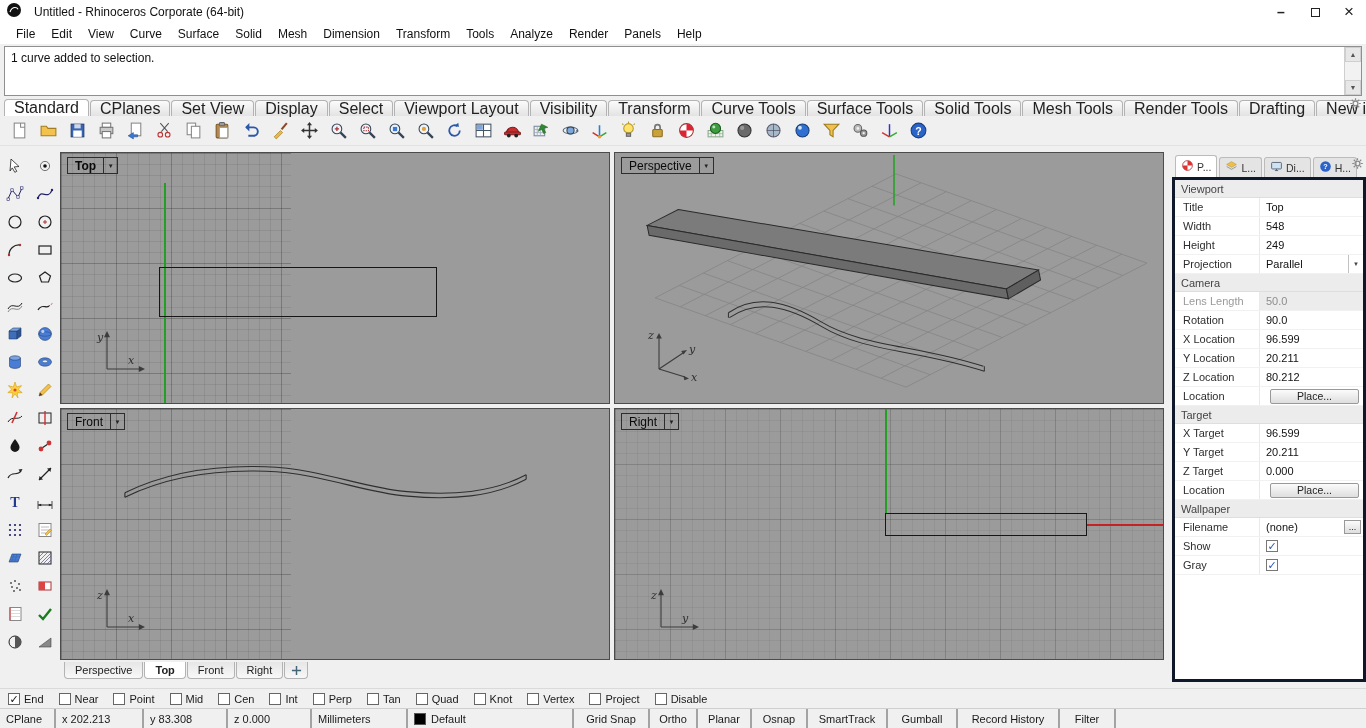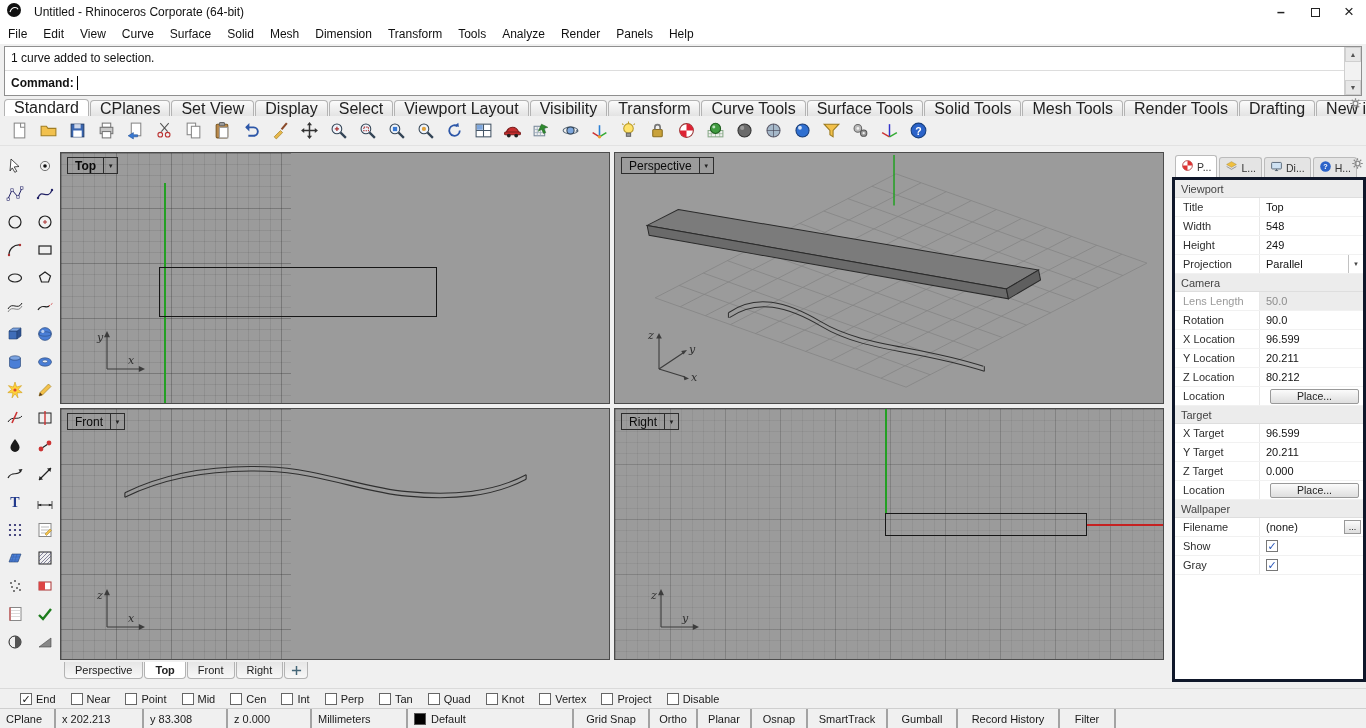--- a/index.html
+++ b/index.html
@@ -7,21 +7,21 @@
     font-family:"Liberation Sans",sans-serif;color:#111}
   
   .titlebar{height:24px;background:#fff;display:flex;align-items:center;padding-left:6px;gap:12px}
   .title{font-size:12px}
   .wbtns{margin-left:auto;display:flex;height:100%}
   .wbtn{width:34px;display:flex;align-items:center;justify-content:center;font-size:14px;color:#222}
   .wbtn .maxbox{width:9px;height:9px;border:1px solid #222;display:block}
   .wbtn-min::before{content:"–";font-weight:bold}
   .wbtn-close::before{content:"×";font-size:17px}
   
-  .menubar{height:20px;background:#fff;display:flex;align-items:center;padding-left:0}
+  .menubar{height:20px;background:#fff;display:flex;align-items:center;padding-left:8px}
   .menu-item{font-size:12px;padding:1px 8px;border-radius:2px}
   
   .cmdwrap{margin:2px 4px;height:50px;border:1px solid #8f8f8f;background:#fff;display:flex}
   .cmdcol{flex:1;display:flex;flex-direction:column;overflow:hidden}
   .cmdhist{height:23px;line-height:23px;padding-left:6px;font-size:12px;color:#101010}
   .cmdline{flex:1;border-top:1px solid #ddd;display:flex;align-items:center;padding-left:6px;font-size:12px}
   .prompt{margin-right:3px;font-weight:bold}
   .caret{width:1px;height:14px;background:#000;animation:blink 1.1s steps(2) infinite}
   @keyframes blink{50%{opacity:0}}
   .cmdinput{flex:1;border:none;outline:none;font:12px "Liberation Sans",sans-serif;background:transparent}
@@ -96,21 +96,21 @@
   .prow.disabled .pval{background:#ececec;color:#8d8d8d}
   .ddbtn{margin-left:auto;width:15px;height:100%;border-left:1px solid #c2c2c2;display:flex;align-items:center;justify-content:center}
   .ddbtn::after{content:"▼";font-size:6px;color:#444}
   .pbtn{flex:1;margin:1px 4px;height:15px;border:1px solid #999;background:linear-gradient(#fbfbfb,#dedede);
     font-size:10.5px;display:flex;align-items:center;justify-content:center;border-radius:2px;color:#222}
   .browse{margin-left:auto;margin-right:2px;width:17px;height:14px;border:1px solid #999;
     background:linear-gradient(#fbfbfb,#dedede);font-size:9px;display:flex;align-items:center;justify-content:center}
   .pcb{width:12px;height:12px;border:1px solid #777;background:#fff;display:flex;align-items:center;justify-content:center}
   .pcb.on::after{content:"✓";color:#2855b8;font-size:11px;line-height:10px}
   
-  .osnapbar{height:20px;background:#f0f0f0;display:flex;align-items:center;padding-left:20px;gap:15px;border-top:1px solid #dadada}
+  .osnapbar{height:20px;background:#f0f0f0;display:flex;align-items:center;padding-left:8px;gap:15px;border-top:1px solid #dadada}
   .osnap-item{display:flex;align-items:center;gap:4px;font-size:11px;color:#1a1a1a}
   .cb{width:12px;height:12px;border:1px solid #666;background:#fff;display:flex;align-items:center;justify-content:center}
   .cb.on::after{content:"✓";color:#111;font-size:11px;line-height:10px}
   
   .statusbar{height:20px;background:#f0f0f0;border-top:1px solid #cfcfcf;display:flex;align-items:stretch;font-size:11px}
   .statusbar .cell{display:flex;align-items:center;padding:0 6px;border-right:2px solid #a3a3a3;color:#1a1a1a;white-space:nowrap;overflow:hidden}
   .statusbar .cell:nth-child(1){width:56px}
   .statusbar .cell:nth-child(2){width:88px}
   .statusbar .cell:nth-child(3){width:84px}
   .statusbar .cell:nth-child(4){width:84px}
@@ -159,25 +159,20 @@
     <div class="menu-item">Tools</div>
     <div class="menu-item">Analyze</div>
     <div class="menu-item">Render</div>
     <div class="menu-item">Panels</div>
     <div class="menu-item">Help</div>
 </div>
 
 <div class="cmdwrap">
   <div class="cmdcol">
     <div class="cmdhist">1 curve added to selection.</div>
-    <div class="cmdline">
-      <span class="prompt">Command:</span>
-      <span class="caret"></span>
-      <input class="cmdinput" value="" style="">
-    </div>
   </div>
   <div class="cmdscroll">
     <div class="sbtn sbtn-up"></div>
     <div class="strack"></div>
     <div class="sbtn sbtn-down"></div>
   </div>
 </div>
 
 <div class="tabsrow">
   <div style="display:flex;align-items:flex-end">

